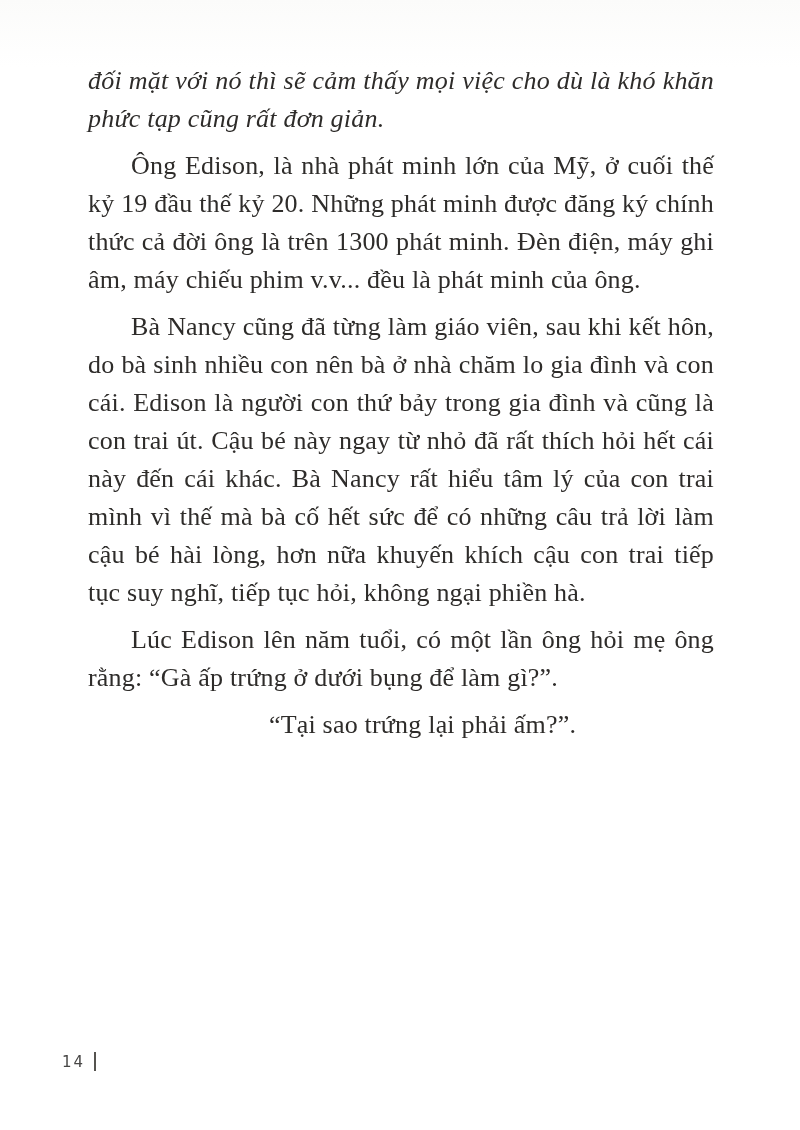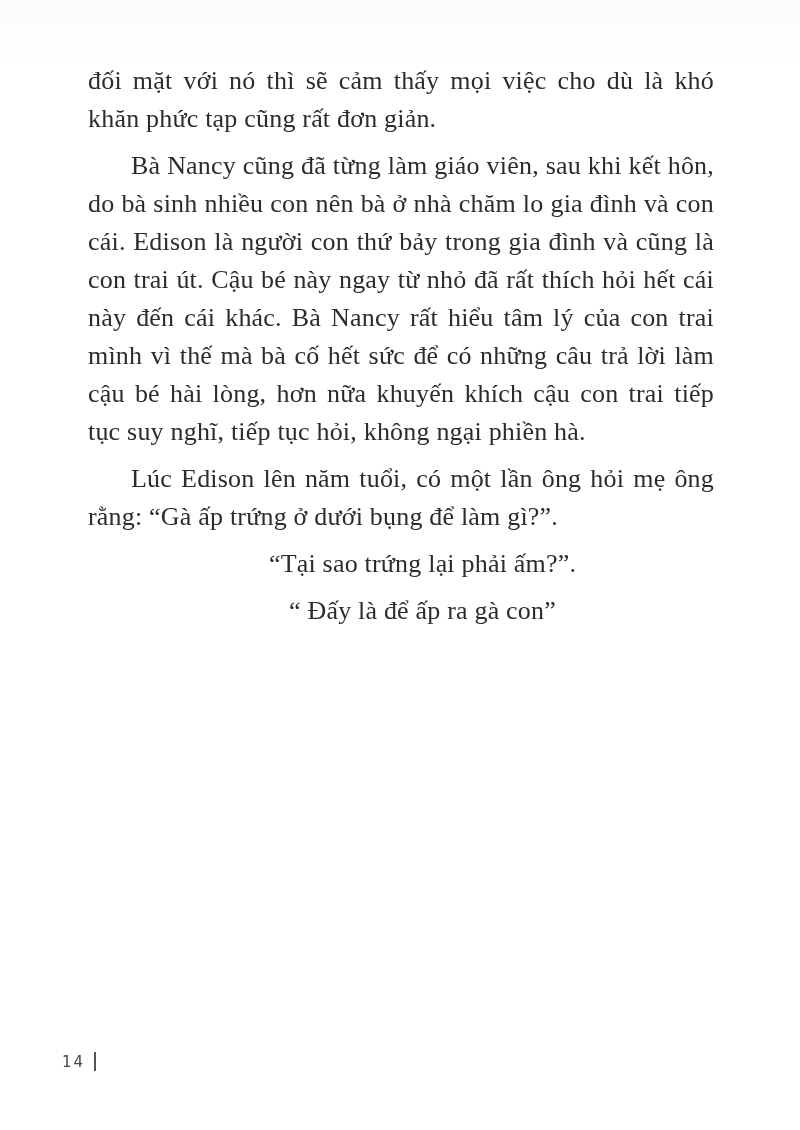--- a/index.html
+++ b/index.html
@@ -27,20 +27,21 @@
   .content p {
     margin: 0 0 9px 0;
     font-size: 26px;
     line-height: 38px;
     text-align: justify;
     text-indent: 43px;
     letter-spacing: 0.2px;
   }
   .content p.continuation {
     text-indent: 0;
+    font-style: italic;
   }
   .content p.short {
     text-align: center;
   }
   .footer {
     position: absolute;
     left: 62px;
     top: 1052px;
     display: flex;
     align-items: center;
@@ -62,24 +63,24 @@
     margin: 0 11px 0 9px;
   }
 </style>
 </head>
 <body>
 
 <div class="page">
 
   <div class="content">
     <p class="continuation">đối mặt với nó thì sẽ cảm thấy mọi việc cho dù là khó khăn phức tạp cũng rất đơn giản.</p>
+    <p>Ông Edison, là nhà phát minh lớn của Mỹ, ở cuối thế kỷ 19 đầu thế kỷ 20. Những phát minh được đăng ký chính thức cả đời ông là trên 1300 phát minh. Đèn điện, máy ghi âm, máy chiếu phim v.v... đều là phát minh của ông.</p>
     <p>Bà Nancy cũng đã từng làm giáo viên, sau khi kết hôn, do bà sinh nhiều con nên bà ở nhà chăm lo gia đình và con cái. Edison là người con thứ bảy trong gia đình và cũng là con trai út. Cậu bé này ngay từ nhỏ đã rất thích hỏi hết cái này đến cái khác. Bà Nancy rất hiểu tâm lý của con trai mình vì thế mà bà cố hết sức để có những câu trả lời làm cậu bé hài lòng, hơn nữa khuyến khích cậu con trai tiếp tục suy nghĩ, tiếp tục hỏi, không ngại phiền hà.</p>
     <p>Lúc Edison lên năm tuổi, có một lần ông hỏi mẹ ông rằng: “Gà ấp trứng ở dưới bụng để làm gì?”.</p>
     <p class="short">“Tại sao trứng lại phải ấm?”.</p>
-    <p class="short">“ Đấy là để ấp ra gà con”</p>
   </div>
 
   <div class="footer">
     <span class="page-number">14</span>
     <span class="separator"></span>
   </div>
 
 </div>
 
 </body></html>

